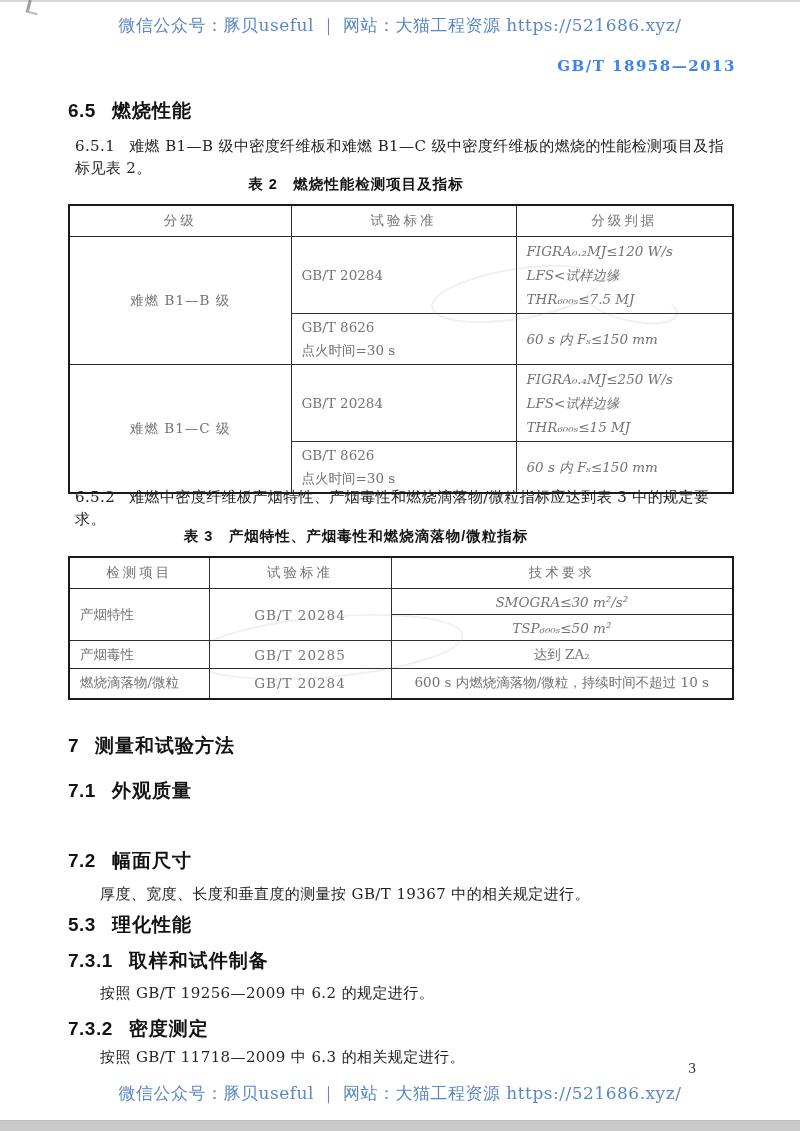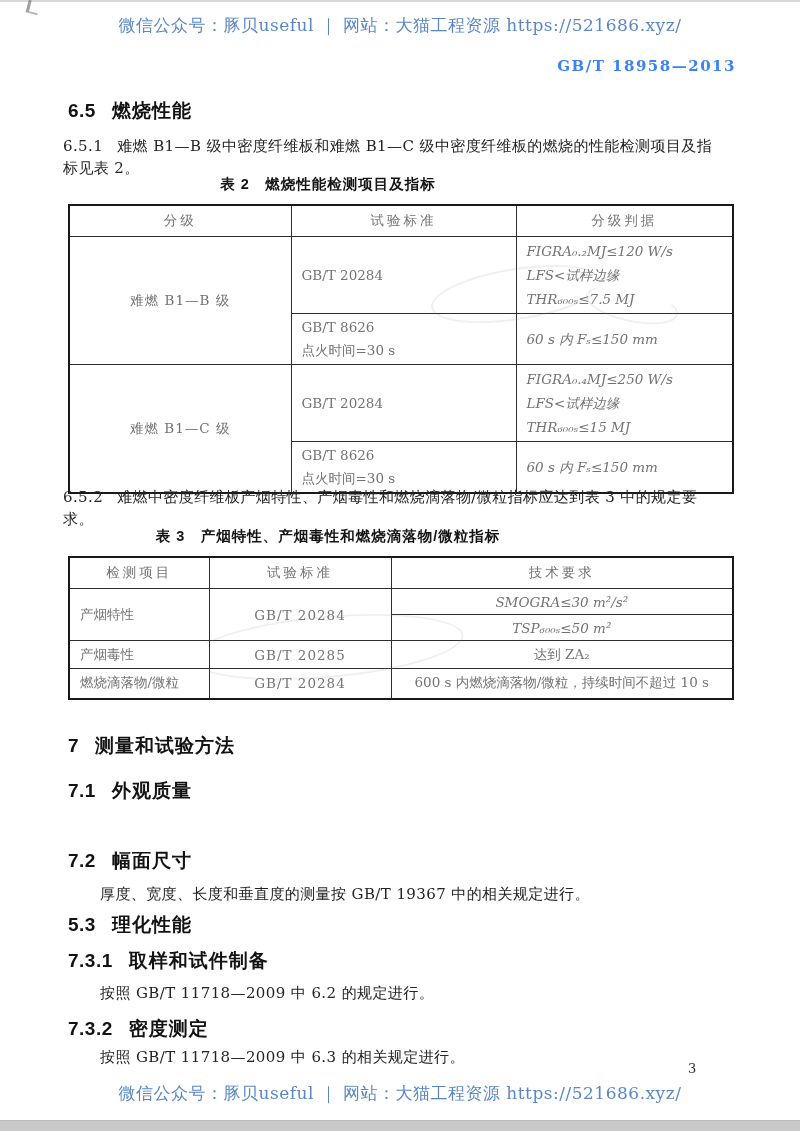--- a/index.html
+++ b/index.html
@@ -13,27 +13,27 @@
     border-left:3px solid #777; border-bottom:2px solid #999; transform:rotate(14deg); opacity:.7; }
   .wm { position:absolute; left:0; width:800px; text-align:center;
     font-size:17px; letter-spacing:.5px; color:#5b87c7; font-family:"DejaVu Serif","Liberation Serif",serif; }
   .wm-top { top:14px; }
   .wm-bottom { top:1082px; }
   .doc-number { position:absolute; top:57px; right:64px; font-size:15px; font-weight:bold;
     letter-spacing:1.5px; color:#3b82f6; }
   .heading { position:absolute; left:68px; font-family:"Liberation Sans","DejaVu Sans",sans-serif;
     font-weight:bold; font-size:19px; color:#131313; letter-spacing:1px; white-space:nowrap; }
   .heading .num { margin-right:16px; letter-spacing:.5px; }
-  .para { position:absolute; left:63px; width:664px; font-size:15px; letter-spacing:.4px;
+  .para { position:absolute; left:75px; width:664px; font-size:15px; letter-spacing:.4px;
     color:#242424; line-height:1.45; }
   .para .num { margin-right:14px; }
   .para-indent { left:100px; width:632px; }
   .caption { position:absolute; left:0; width:656px; text-align:center;
     font-family:"Liberation Sans","DejaVu Sans",sans-serif; font-weight:bold;
-    font-size:14.5px; color:#141414; letter-spacing:1px; }
+    font-size:14.5px; color:#141414; letter-spacing:1px;padding-left:28px; }
   table.tbl { position:absolute; left:68px; width:664px; border-collapse:collapse;
     table-layout:fixed; border:2px solid #1a1a1a; }
   .tbl th, .tbl td { border:1px solid #2e2e2e; font-size:13.5px; color:#737373;
     padding:2px 10px; vertical-align:middle; }
   .tbl th { font-weight:normal; text-align:center; letter-spacing:3px; padding:6px 4px; }
   .cell-center { text-align:center; letter-spacing:1px; }
   .cell-left { text-align:left; padding-left:14px; }
   .line { line-height:23px; }
   .formula { font-style:italic; }
   .t2 .crit-cell .line { line-height:24px; }
@@ -187,21 +187,21 @@
   </div>
   <div class="para para-indent" style="top:884px">厚度、宽度、长度和垂直度的测量按 GB/T 19367 中的相关规定进行。</div>
 
   <div class="heading" style="top:912px">
     <span class="num">5.3</span><span>理化性能</span>
   </div>
 
   <div class="heading" style="top:948px">
     <span class="num">7.3.1</span><span>取样和试件制备</span>
   </div>
-  <div class="para para-indent" style="top:983px">按照 GB/T 11718—2009 中 6.2 的规定进行。</div>
+  <div class="para para-indent" style="top:983px">按照 GB/T 19256—2009 中 6.2 的规定进行。</div>
 
   <div class="heading" style="top:1016px">
     <span class="num">7.3.2</span><span>密度测定</span>
   </div>
   <div class="para para-indent" style="top:1047px">按照 GB/T 11718—2009 中 6.3 的相关规定进行。</div>
 
   <div class="page-number">3</div>
 
   <div class="wm wm-bottom">微信公众号：豚贝useful ｜ 网站：大猫工程资源 https://521686.xyz/</div>
 

